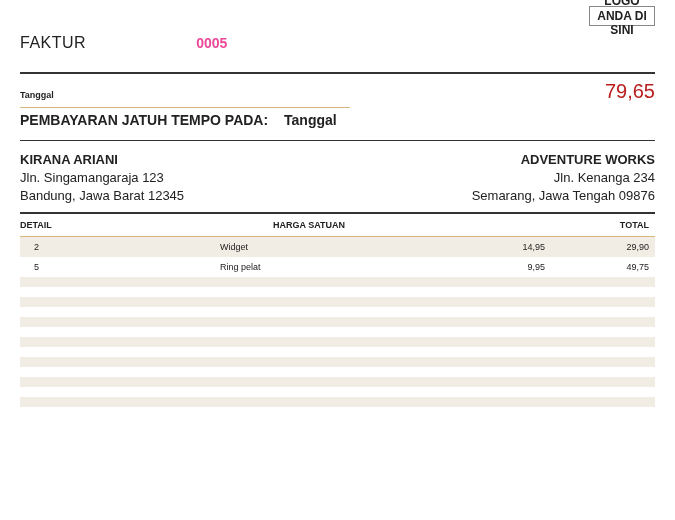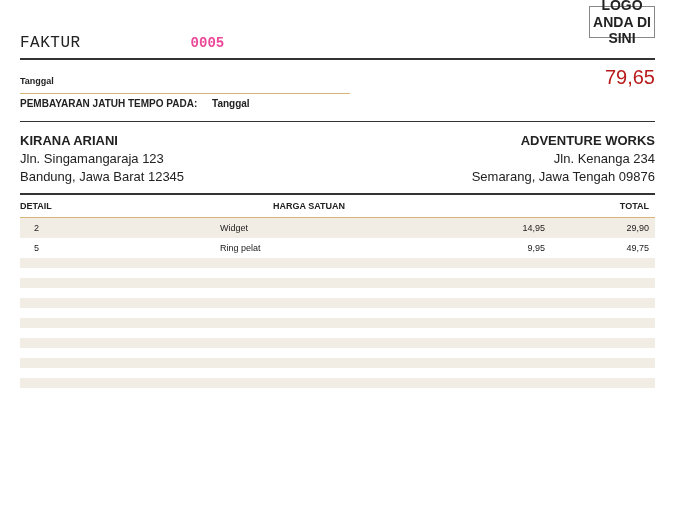--- a/index.html
+++ b/index.html
@@ -9,41 +9,41 @@
     width: 675px;
     height: 520px;
     font-size: 10px;
     color: #222;
     position: relative;
     padding: 10px 20px 0 20px;
   }
   .logo-box {
     position: absolute;
     top: 6px; right: 20px;
-    width: 66px; height: 32px;
+    width: 66px; height: 20px;
     border: 1px solid #888;
     display: flex; align-items: center; justify-content: center;
-    font-size: 14px; font-weight: 600; text-align: center; line-height: 1.2;
+    font-size: 12px; font-weight: 600; text-align: center; line-height: 1.2;
   }
   .header-row {
     padding-top: 24px;
     border-bottom: 2px solid #333;
-    padding-bottom: 6px;
-    display: flex; align-items: baseline; font-family: Liberation Mono, monospace;
+    padding-bottom: 20px;
+    display: flex; align-items: baseline;
   }
   .faktur-label { font-size: 16px; letter-spacing: 0.5px; }
   .invoice-no { color: #ec4899; font-size: 14px; font-weight: 600; margin-left: 110px; }
   .row2 {
     display: flex; justify-content: space-between; align-items: baseline;
     padding: 6px 0 4px 0;
   }
   .tanggal-label { font-size: 9px; font-weight: 600; }
   .total-amount { color: #b91c1c; font-size: 20px; font-weight: 500; }
   .accent-line { height: 1px; background: #d9b77a; margin: 0 0 4px 0; width: 330px; }
-  .due-row { font-size: 10px; font-weight: 700; padding-bottom: 12px; }
+  .due-row { font-size: 14px; font-weight: 700; padding-bottom: 12px; }
   .due-row .due-val { font-weight: 700; margin-left: 12px; }
   .parties {
     display: flex; justify-content: space-between;
     border-top: 1px solid #333; padding: 10px 0 6px 0;
     font-size: 13px; line-height: 1.4;
   }
   .parties .from .name { font-weight: 700; }
   .parties .to { text-align: right; }
   .parties .to .name { font-weight: 700; }
   .tbl-head {

